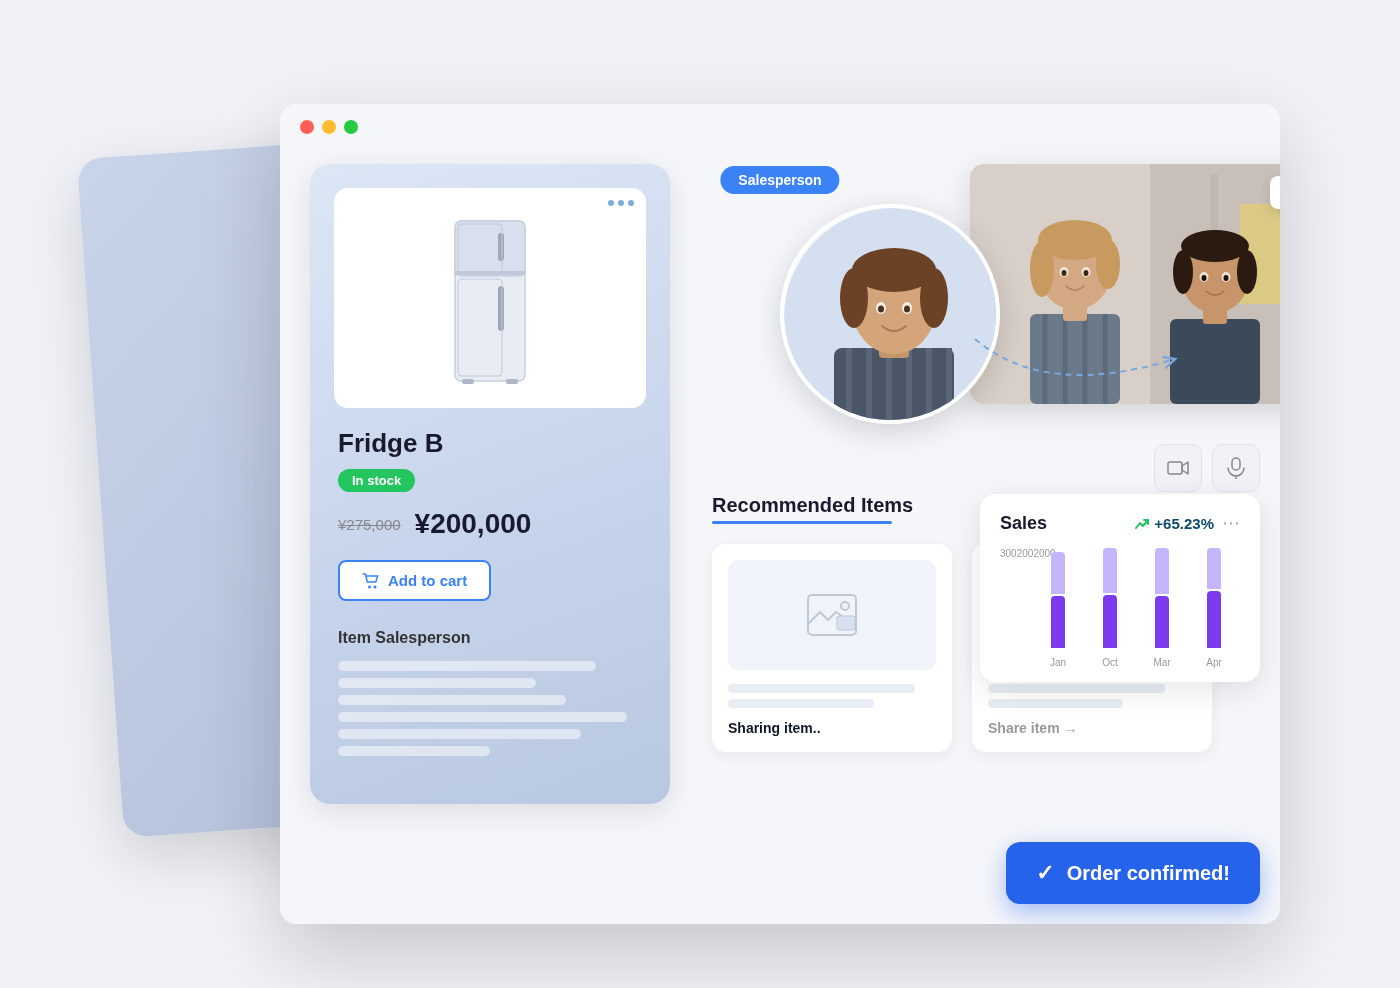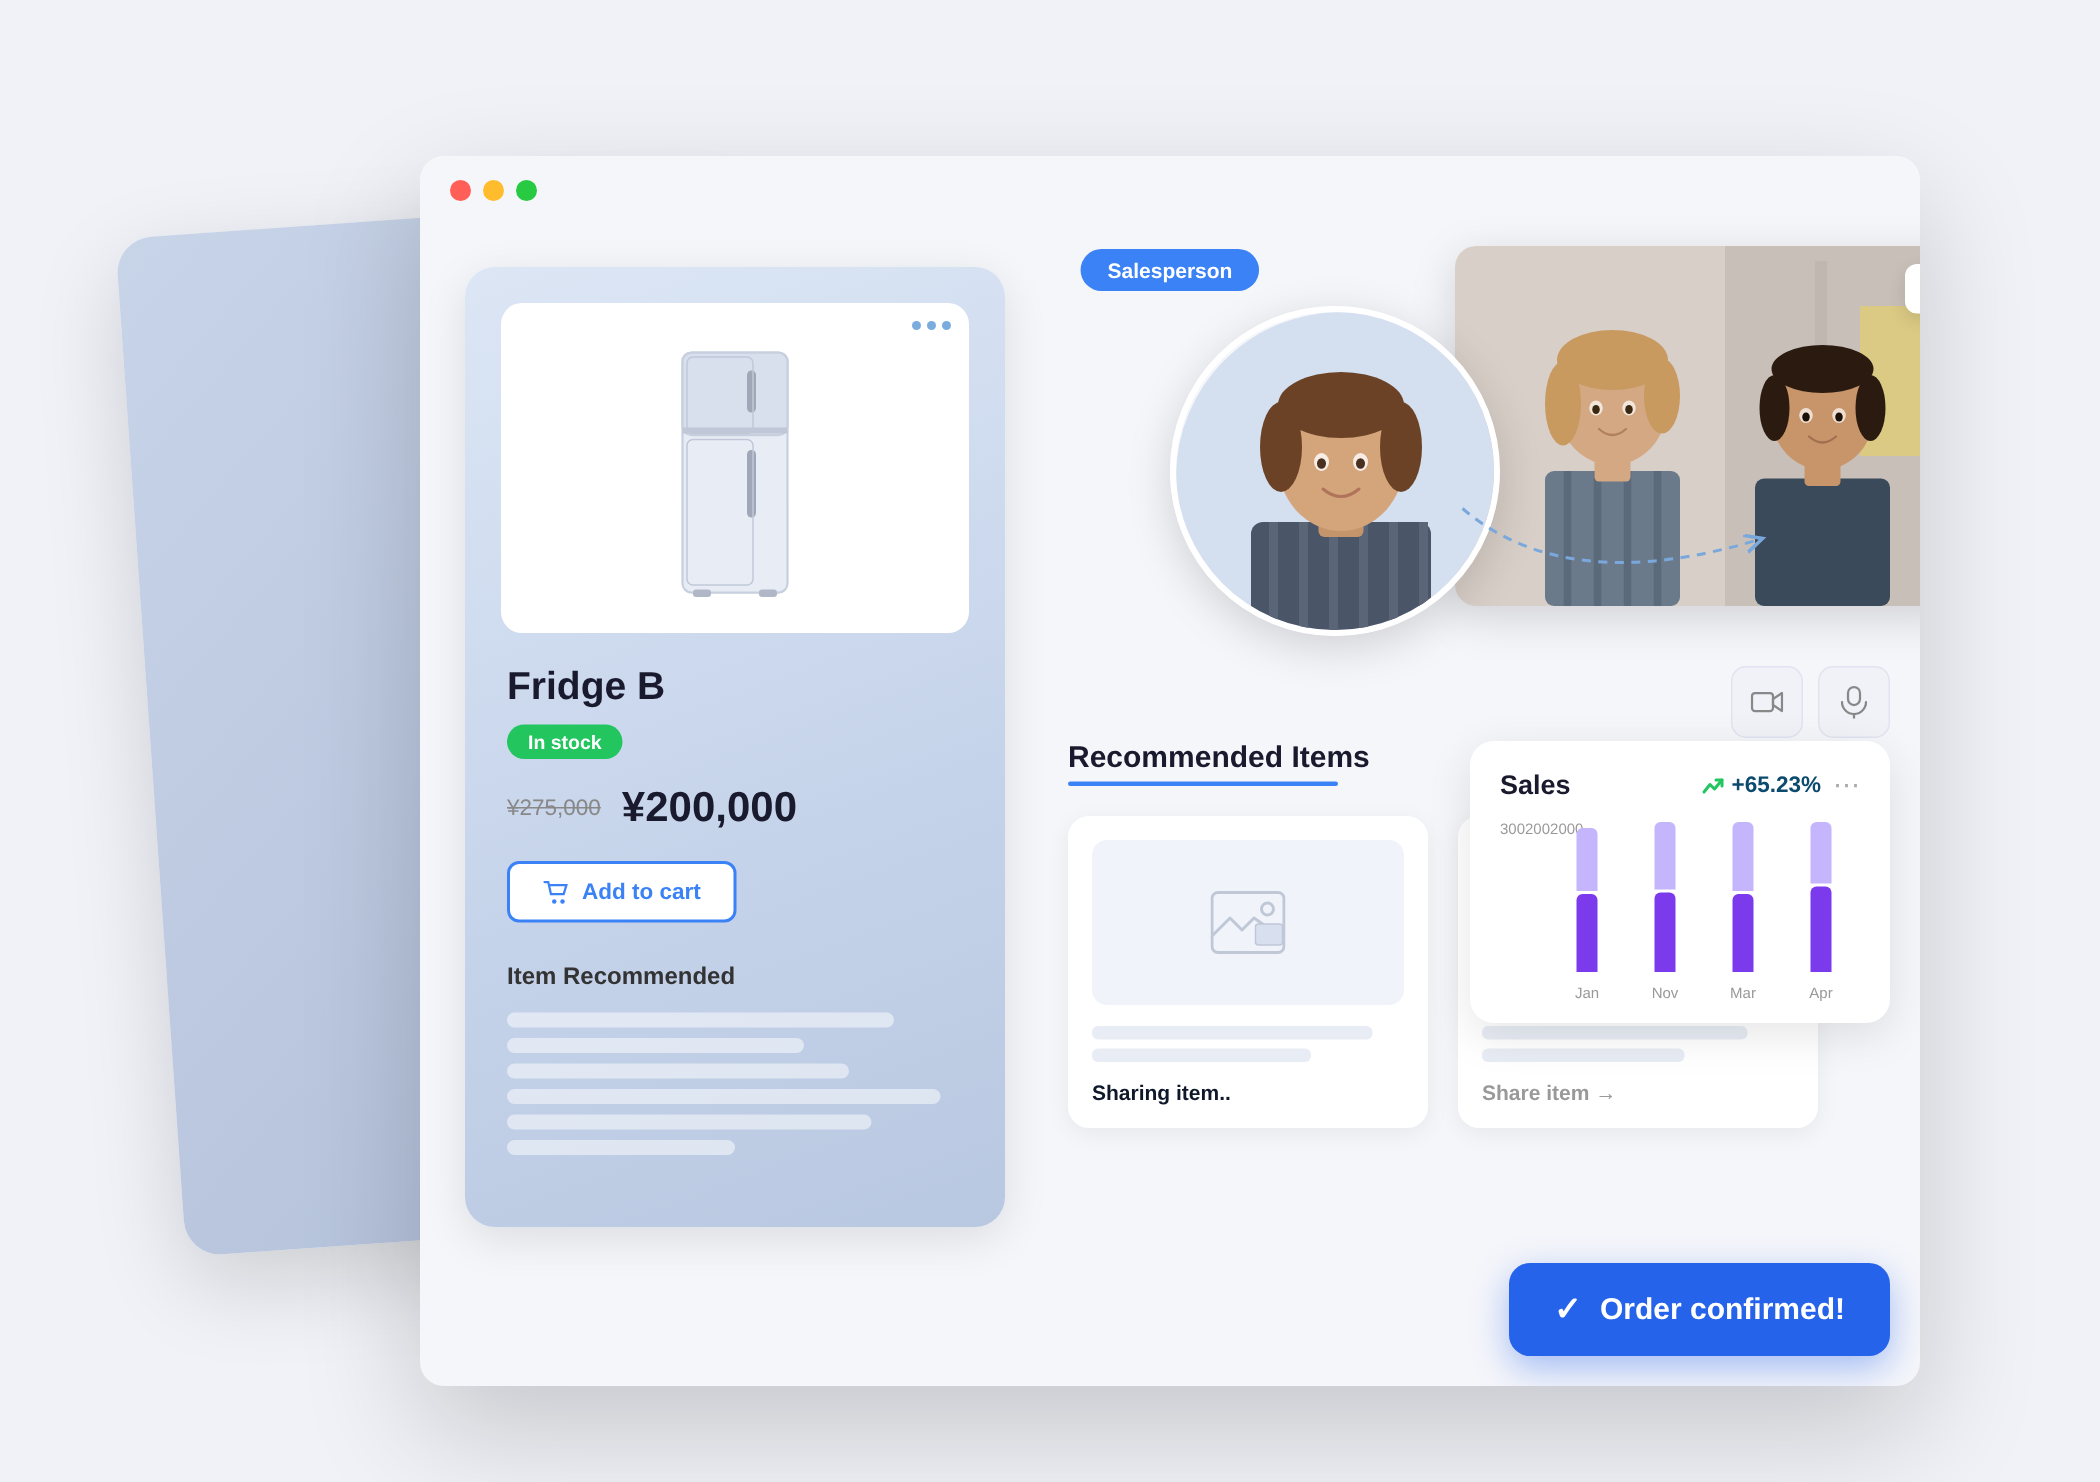--- a/index.html
+++ b/index.html
@@ -66,21 +66,20 @@
     .product-panel {
       position: absolute;
       left: 30px;
       top: 60px;
       width: 360px;
       height: 640px;
       background: linear-gradient(160deg, #dce6f5 0%, #c5d3ea 60%, #b8c8e0 100%);
       border-radius: 20px;
       padding: 24px;
       box-shadow: 0 8px 30px rgba(0,0,0,0.1);
-      margin-top: 14px;
     }
 
     .product-image-box {
       background: white;
       border-radius: 14px;
       width: 100%;
       height: 220px;
       display: flex;
       align-items: center;
       justify-content: center;
@@ -509,21 +508,21 @@
         </div>
         <button class="add-to-cart-btn">
           <svg width="18" height="16" viewBox="0 0 18 16" fill="none">
             <path d="M1 1h2.5l1.8 8h8.5l1.8-6H4.5" stroke="#3b82f6" stroke-width="1.5" stroke-linecap="round"></path>
             <circle cx="7.5" cy="14" r="1.5" fill="#3b82f6"></circle>
             <circle cx="13" cy="14" r="1.5" fill="#3b82f6"></circle>
           </svg>
           <span>Add to cart</span>
         </button>
 
-        <div class="item-description-title">Item Recommended</div>
+        <div class="item-description-title">Item Salesperson</div>
         <div class="desc-lines">
           <div class="desc-line full"></div>
           <div class="desc-line medium"></div>
           <div class="desc-line" style="width:75%;"></div>
           <div class="desc-line long"></div>
           <div class="desc-line" style="width:80%;"></div>
           <div class="desc-line short"></div>
         </div>
       </div>
     </div>
@@ -722,21 +721,21 @@
             </div>
 
             <div class="bar-group">
               <div class="bar bar-light" style="height:60px;"></div>
               <div class="bar bar-dark" style="height:85px;"></div>
             </div>
           </div>
 
           <div class="chart-labels-x">
             <span class="x-label">Jan</span>
-            <span class="x-label">Nov</span>
+            <span class="x-label">Oct</span>
             <span class="x-label">Mar</span>
             <span class="x-label">Apr</span>
           </div>
         </div>
       </div>
 
       <div class="order-confirmed">
         <span class="check-icon">✓</span>
         <span>Order confirmed!</span>
       </div>

